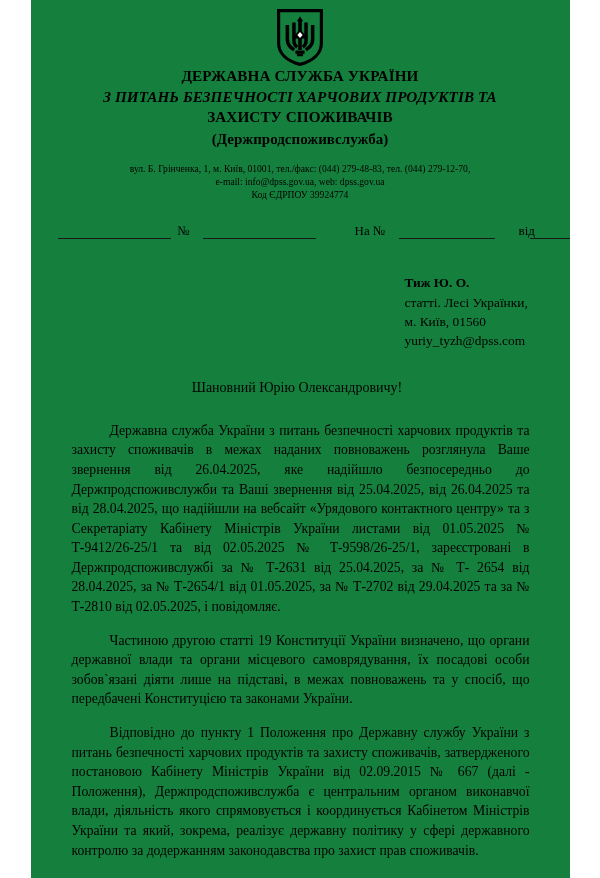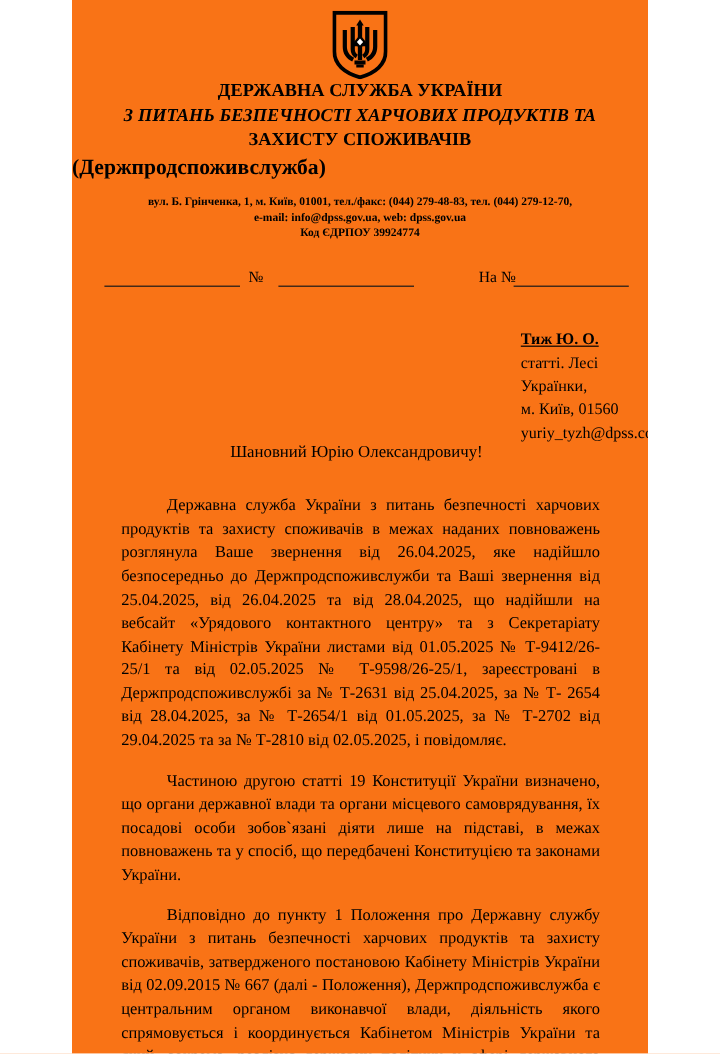--- a/index.html
+++ b/index.html
@@ -7,24 +7,24 @@
     margin: 0;
     padding: 0;
     background: #ffffff;
   }
   body {
     font-family: "Liberation Serif", "DejaVu Serif", serif;
     color: #000000;
   }
   #page {
     position: relative;
-    width: 480px;
+    width: 539px;
     height: 878px;
     margin: 0 auto;
-    background: #f97316;
+    background: #15803d;
     overflow: hidden;
   }
 
   
   .emblem-wrap {
     width: 100%;
     text-align: center;
     padding-top: 9px;
     height: 66px;
     box-sizing: border-box;
@@ -37,33 +37,33 @@
     font-weight: bold;
     font-size: 15.2px;
     line-height: 20.5px;
     letter-spacing: 0.1px;
     margin: 0 30px;
   }
   .org-title .l1 { display: block; }
   .org-title .l2 { display: block; font-style: italic; }
   .org-title .l3 { display: block; }
   .org-short {
+    text-align: center;
     font-weight: bold;
-    font-size: 18px;
+    font-size: 15px;
     line-height: 20px;
     margin-top: 1px;
   }
 
   
   .contacts {
     text-align: center;
     font-size: 9.6px;
     line-height: 13.2px;
     margin-top: 13px;
-    font-weight: bold;
   }
   .contacts div { white-space: nowrap; }
 
   
   .refline {
     position: relative;
     margin-top: 18px;
     height: 26px;
     font-size: 13px;
   }
@@ -75,25 +75,26 @@
     vertical-align: bottom;
   }
 
   
   .addressee {
     margin-top: 28px;
     margin-left: 374px;
     font-size: 13.4px;
     line-height: 19.4px;
   }
-  .addressee .name { font-weight: bold; text-decoration: underline; }
+  .addressee .name { font-weight: bold; }
 
   
   .salutation {
     text-align: center;
+    margin-top: 29px;
     font-size: 14px;
     padding-right: 6px;
   }
 
   
   .body-text {
     margin: 25px 26px 0 27px;
     font-size: 13.7px;
     line-height: 19.6px;
     text-align: justify;
@@ -155,21 +156,21 @@
   </div>
 
   <div class="refline">
     <span class="seg" style="left:27px;">
       <span class="rule" style="width:113px;"></span>
     </span>
     <span class="seg" style="left:147px;">№</span>
     <span class="seg" style="left:172px;">
       <span class="rule" style="width:113px;"></span>
     </span>
-    <span class="seg" style="left:339px;">На №</span>
+    <span class="seg" style="left:324px;">На №</span>
     <span class="seg" style="left:368px;">
       <span class="rule" style="width:96px;"></span>
     </span>
     <span class="seg" style="left:488px;">від</span>
     <span class="seg" style="left:499px;">
       <span class="rule" style="width:96px;"></span>
     </span>
   </div>
 
   <div class="addressee">

